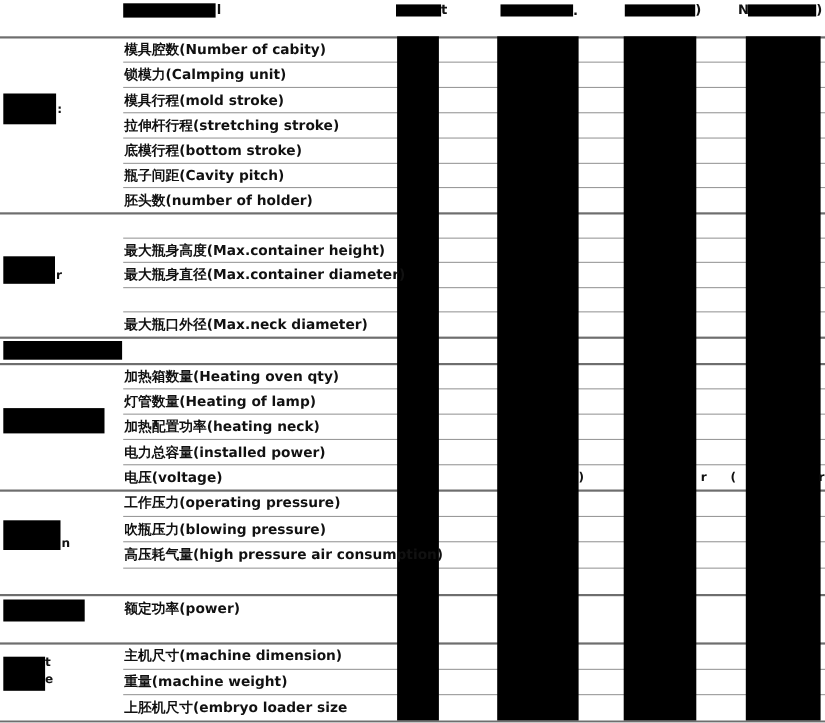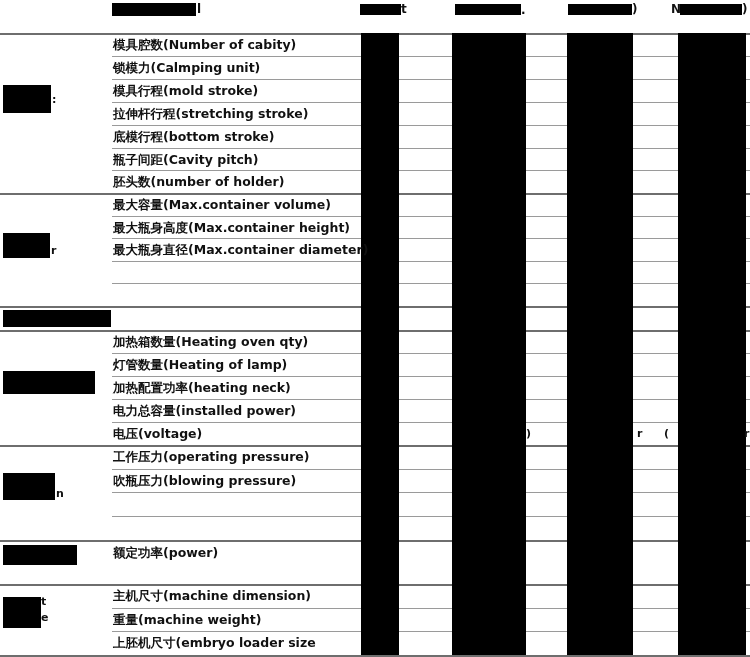--- a/index.html
+++ b/index.html
@@ -100,28 +100,29 @@
   <span class="frag" style="left:664px;top:427px">(</span>
   <span class="frag" style="left:744px;top:427px">r</span>
 
   <div class="row-label" style="top:33px">模具腔数(Number of cabity)</div>
   <div class="row-label" style="top:56px">锁模力(Calmping unit)</div>
   <div class="row-label" style="top:79px">模具行程(mold stroke)</div>
   <div class="row-label" style="top:102px">拉伸杆行程(stretching stroke)</div>
   <div class="row-label" style="top:125px">底模行程(bottom stroke)</div>
   <div class="row-label" style="top:148px">瓶子间距(Cavity pitch)</div>
   <div class="row-label" style="top:170px">胚头数(number of holder)</div>
-  <div class="row-label" style="top:193px">最大容量(Max.container volume)</div>
   <div class="row-label" style="top:216px">最大瓶身高度(Max.container height)</div>
   <div class="row-label" style="top:238px">最大瓶身直径(Max.container diameter)</div>
+  <div class="row-label" style="top:283px">最大瓶口外径(Max.neck diameter)</div>
   <div class="row-label" style="top:330px">加热箱数量(Heating oven qty)</div>
   <div class="row-label" style="top:353px">灯管数量(Heating of lamp)</div>
   <div class="row-label" style="top:376px">加热配置功率(heating neck)</div>
   <div class="row-label" style="top:399px">电力总容量(installed power)</div>
   <div class="row-label" style="top:422px">电压(voltage)</div>
   <div class="row-label" style="top:469px">吹瓶压力(blowing pressure)</div>
   <div class="row-label" style="top:445px">工作压力(operating pressure)</div>
+  <div class="row-label" style="top:492px">高压耗气量(high pressure air consumption)</div>
   <div class="row-label" style="top:541px">额定功率(power)</div>
   <div class="row-label" style="top:584px">主机尺寸(machine dimension)</div>
   <div class="row-label" style="top:608px">重量(machine weight)</div>
   <div class="row-label" style="top:631px">上胚机尺寸(embryo loader size</div>
 
 </div>
 
 </body></html>

